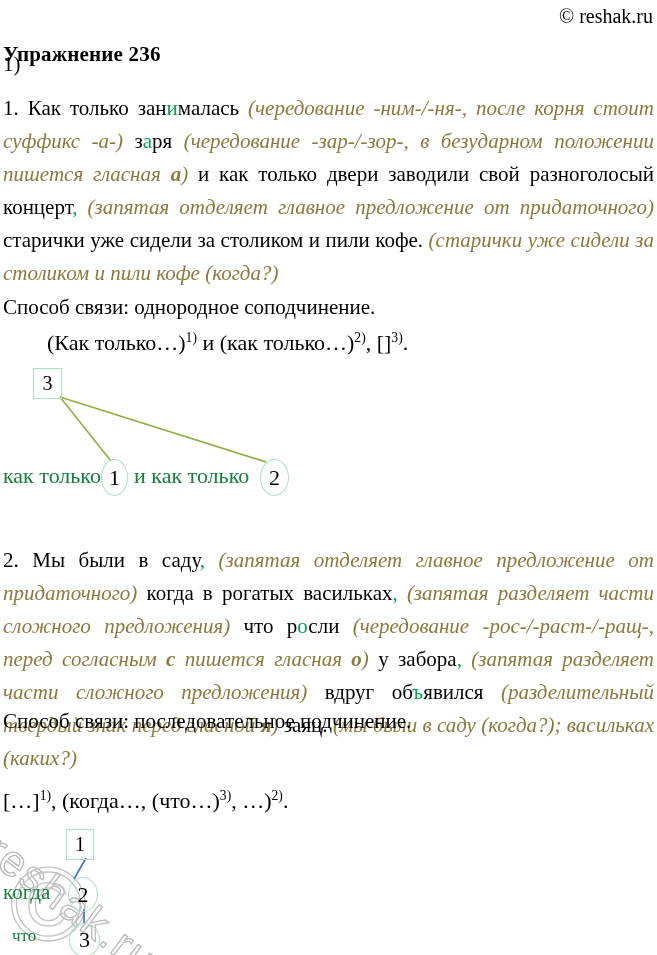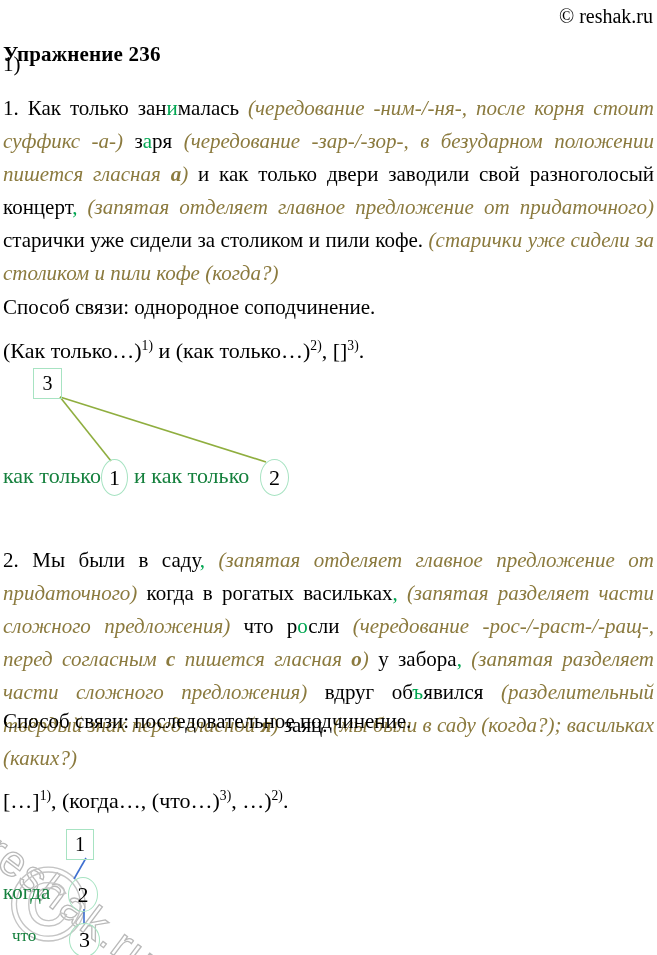--- a/index.html
+++ b/index.html
@@ -34,21 +34,21 @@
   .para-1{top:92px;}
   .para-2{top:544px;}
   .method{
     left:3px;font-size:21px;
   }
   .method-1{top:295px;}
   .method-2{top:709px;font-family:Liberation Serif, serif;}
   .scheme{
     left:3px;font-size:22px;
   }
-  .scheme-1{top:338px;}
+  .scheme-1{top:330px;margin-left:44px;}
   .scheme-2{top:788px;}
 
   
   .seg-body{color:#000;}
   .seg-green{color:#00a651;}
   .seg-olive{color:#8b7a3e;font-style:italic;}
   .seg-oliveb{color:#8b7a3e;font-style:italic;font-weight:bold;}
   .seg-sup{vertical-align:super;font-size:0.62em;line-height:0;}
 
   

